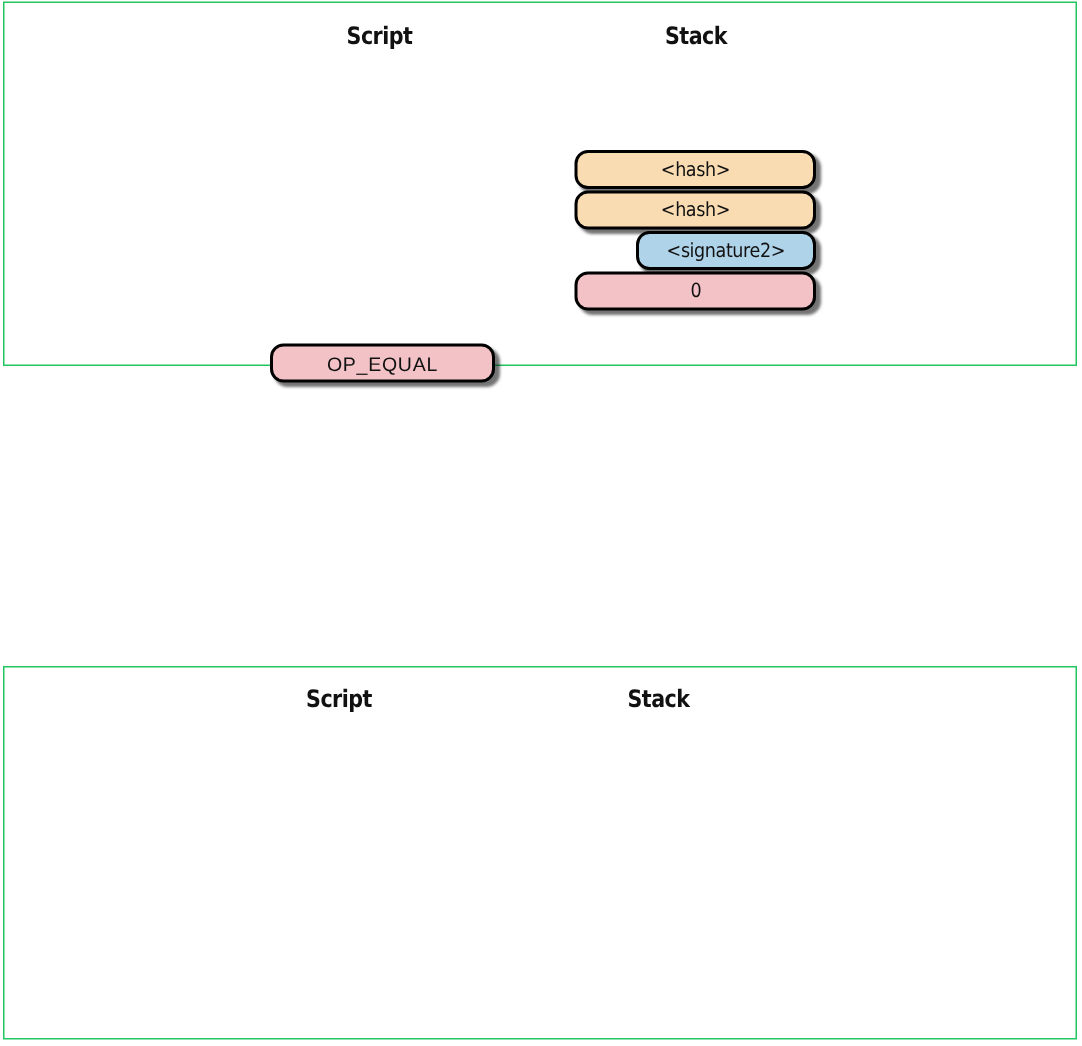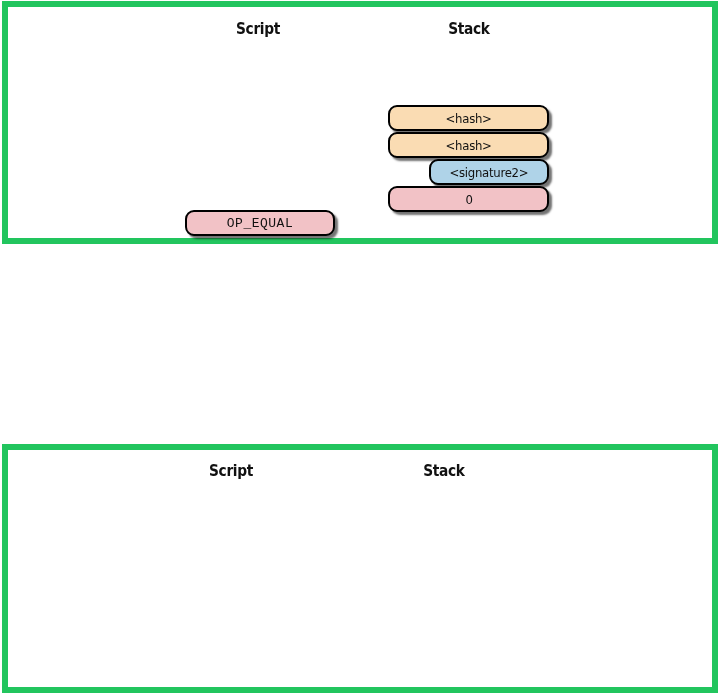--- a/index.html
+++ b/index.html
@@ -14,21 +14,21 @@
     position: relative;
     font-family: "Liberation Sans", sans-serif;
     overflow: hidden;
   }
 
   .panel {
     position: absolute;
     left: 2px;
     width: 716px;
     background: #ffffff;
-    border: 6px solid #22c55e;
+    border: 1px solid #22c55e;
     box-sizing: border-box;
   }
 
   #panel-top   { top: 1px;   height: 243px; }
   #panel-bottom{ top: 444px; height: 249px; }
 
   .col-header {
     position: absolute;
     font-family: "DejaVu Sans", sans-serif;
     font-weight: bold;
@@ -64,23 +64,24 @@
     white-space: nowrap;
   }
 
   .box .box-label {
     transform: scaleX(0.9);
     transform-origin: center center;
     display: inline-block;
   }
 
   .box.mono {
-    font-family: Liberation Mono, monospace;
+    font-family: Liberation Sans, sans-serif;
     font-size: 13px;
     letter-spacing: 0.5px;
+    margin-top: 24px;
   }
   .box.mono .box-label { transform: none; }
 
   .swatch-orange { background: #fadcb3; }
   .swatch-blue   { background: #afd3e8; margin-left: 41px; }
   .swatch-pink   { background: #f2c2c6; }
 
   
   #stack-top {
     left: 380px;

